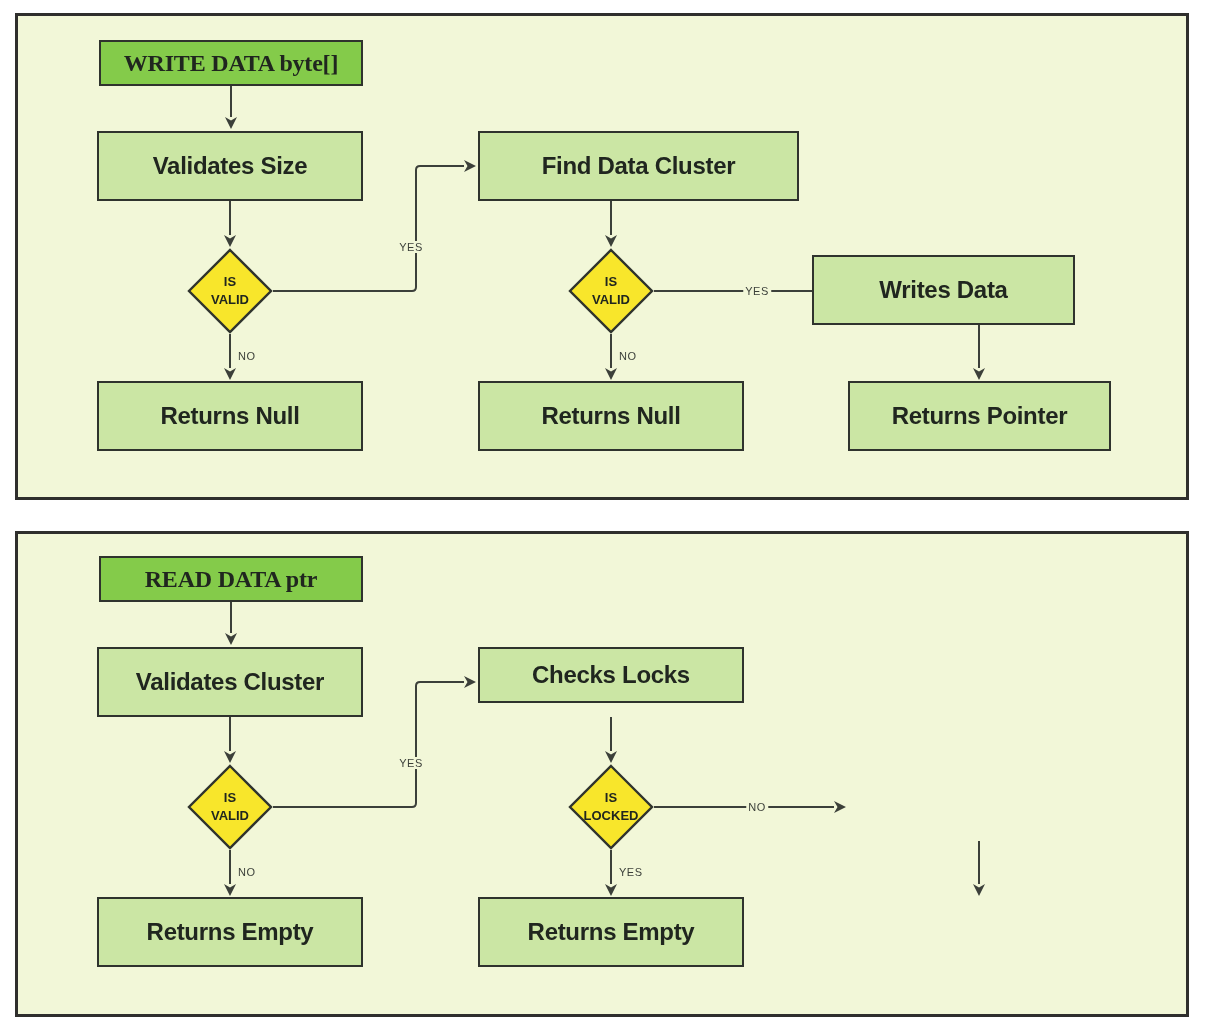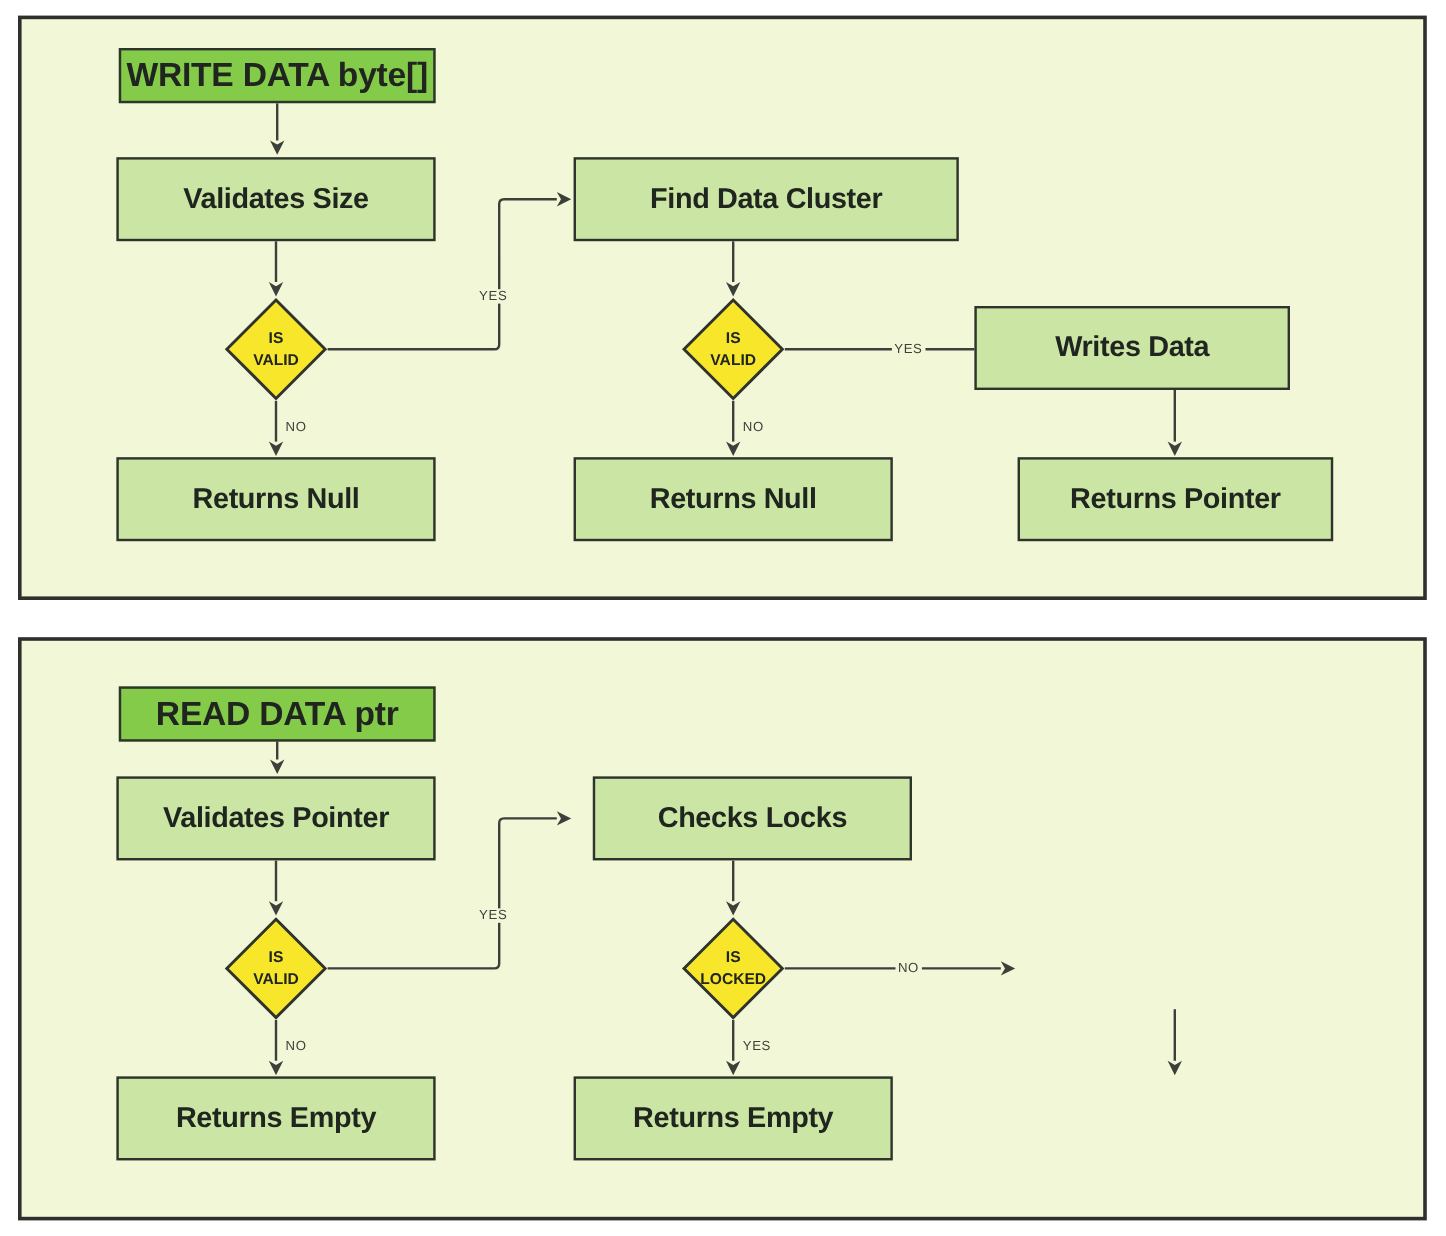--- a/index.html
+++ b/index.html
@@ -20,21 +20,21 @@
   #panel-write{left:15px;top:13px;width:1174px;height:487px;}
   #panel-read{left:15px;top:531px;width:1174px;height:486px;}
   .edges{position:absolute;left:0;top:0;}
   .ln{stroke:var(--line);stroke-width:2;fill:none;}
   .ah{fill:var(--line);stroke:none;}
   .node{
     position:absolute;box-sizing:border-box;border:2px solid var(--node-border);
     display:flex;align-items:center;justify-content:center;
     font-weight:bold;color:var(--text);text-align:center;
   }
-  .start{background:var(--start-fill);font-size:28px;letter-spacing:-0.2px;}
+  .start{background:var(--start-fill);font-size:24px;letter-spacing:-0.2px;font-family:Liberation Serif, serif;}
   .process{background:var(--process-fill);font-size:24px;letter-spacing:-0.3px;}
   .diamond{position:absolute;width:86px;height:86px;}
   .diamond svg{position:absolute;left:0;top:0;}
   .dshape{fill:var(--decision-fill);stroke:var(--node-border);stroke-width:2.4;}
   .dlabel{
     position:absolute;left:0;top:0;right:0;bottom:0;
     display:flex;flex-direction:column;align-items:center;justify-content:center;
     font-size:13px;font-weight:bold;line-height:1.35;color:var(--text);
   }
   .elabel{
@@ -152,29 +152,29 @@
     <path class="ln" d="M636,273 H816"></path>
     <path class="ah" d="M816,267 L828,273 L816,279 L819.5,273 Z"></path>
 
     <path class="ln" d="M593,316 V350"></path>
     <path class="ah" d="M587,350 L593,362 L599,350 L593,353.5 Z"></path>
 
     <path class="ln" d="M961,307 V350"></path>
     <path class="ah" d="M955,350 L961,362 L967,350 L961,353.5 Z"></path>
   </svg>
 
-  <div class="node start" style="left:81px;top:38px;width:264px;height:46px">
+  <div class="node start" style="left:81px;top:22px;width:264px;height:46px">
     <span>READ DATA ptr</span>
   </div>
 
   <div class="node process" style="left:79px;top:113px;width:266px;height:70px">
-    <span>Validates Pointer</span>
-  </div>
-
-  <div class="node process" style="left:476px;top:113px;width:266px;height:70px">
+    <span>Validates Cluster</span>
+  </div>
+
+  <div class="node process" style="left:460px;top:113px;width:266px;height:56px">
     <span>Checks Locks</span>
   </div>
 
   <div class="diamond" style="left:169px;top:230px">
     <svg width="86" height="86">
       <polygon class="dshape" points="43,2 84,43 43,84 2,43"></polygon>
     </svg>
     <div class="dlabel">
       <span>IS</span>
       <span>VALID</span>

